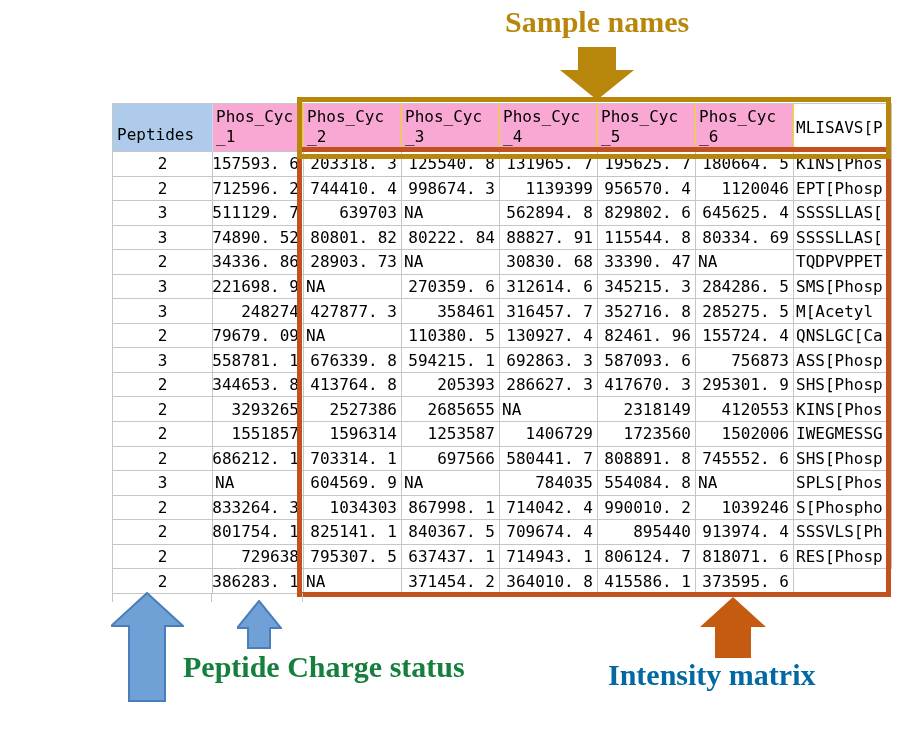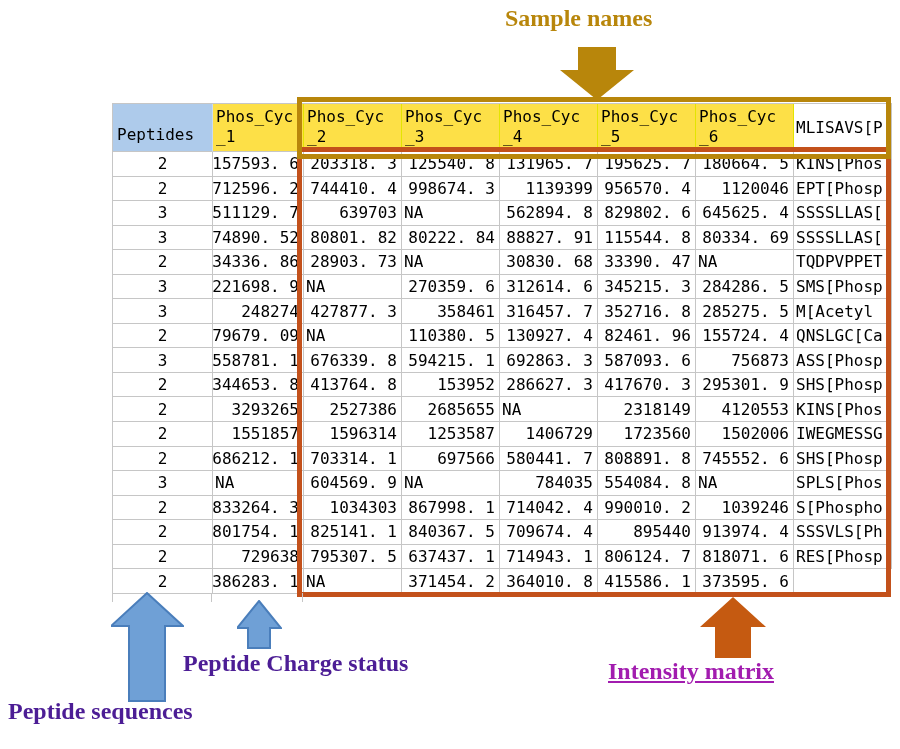--- a/index.html
+++ b/index.html
@@ -1,32 +1,32 @@
 <!DOCTYPE html>
 <html><head>
 <meta charset="utf-8">
 <style>
   html,body{margin:0;padding:0;background:#fff;}
   .canvas{position:relative;width:900px;height:749px;background:#ffffff;overflow:hidden;
           font-family:"DejaVu Sans Mono","Liberation Mono",monospace;}
   .ann{position:absolute;font-family:"Liberation Serif","DejaVu Serif",serif;
-       font-weight:bold;font-size:24px;white-space:nowrap;line-height:1.1;}
+       font-weight:bold;font-size:30px;white-space:nowrap;line-height:1.1;}
   .ann-gold{color:#B8860B;}
-  .ann-blue{color:#4c1d95;}
-  .ann-orange{color:#a21caf;text-decoration:underline;}
+  .ann-blue{color:#15803d;}
+  .ann-orange{color:#0369a1;}
   .sheet{position:absolute;left:112px;top:103px;}
   .grid{display:grid;grid-template-columns:100px 91px repeat(6,98px);
         grid-template-rows:48px repeat(18,24.56px);
         border-top:1px solid #c6c6c6;border-left:1px solid #c6c6c6;background:#fff;}
   .cell{border-right:1px solid #c6c6c6;border-bottom:1px solid #c6c6c6;
         font-size:16px;color:#000;overflow:hidden;white-space:nowrap;
         display:flex;align-items:center;box-sizing:border-box;background:#fff;}
   .hblue{background:#AECBEB;border-right-color:#cadcf0;align-items:flex-end;
          padding:8px 0 7px 4px;}
-  .hyellow{background:#fde047;border-right-color:#e4e400;display:block;
+  .hyellow{background:#f9a8d4;border-right-color:#e4e400;display:block;
            padding:3px 0 0 3px;line-height:20px;}
   .pep{padding-left:2px;}
   .charge{justify-content:center;}
   .num{justify-content:flex-end;padding-right:4px;}
   .na{justify-content:flex-start;padding-left:2px;text-align:center;}
   .red-box{position:absolute;left:185px;top:44px;width:594px;height:450px;
            border:5px solid #C3511B;box-sizing:border-box;pointer-events:none;}
   .gold-box{position:absolute;left:185px;top:-6px;width:594px;height:62px;
             border:5px solid #B8860B;box-sizing:border-box;pointer-events:none;}
   .stub{position:absolute;width:1px;height:9px;background:#c6c6c6;top:490px;}
@@ -138,21 +138,21 @@
         <div class="cell num">558781.&nbsp;1</div>
         <div class="cell num">676339.&nbsp;8</div>
         <div class="cell num">594215.&nbsp;1</div>
         <div class="cell num">692863.&nbsp;3</div>
         <div class="cell num">587093.&nbsp;6</div>
         <div class="cell num">756873</div>
         <div class="cell pep">ASS[Phosp</div>
         <div class="cell charge">2</div>
         <div class="cell num">344653.&nbsp;8</div>
         <div class="cell num">413764.&nbsp;8</div>
-        <div class="cell num">153952</div>
+        <div class="cell num">205393</div>
         <div class="cell num">286627.&nbsp;3</div>
         <div class="cell num">417670.&nbsp;3</div>
         <div class="cell num">295301.&nbsp;9</div>
         <div class="cell pep">SHS[Phosp</div>
         <div class="cell charge">2</div>
         <div class="cell num">3293265</div>
         <div class="cell num">2527386</div>
         <div class="cell num">2685655</div>
         <div class="cell na">NA</div>
         <div class="cell num">2318149</div>
@@ -217,21 +217,20 @@
     <div class="red-box"></div>
     <div class="gold-box"></div>
     <div class="stub" style="left:0;"></div>
     <div class="stub" style="left:99px;"></div>
     <div class="stub" style="left:190px;"></div>
   </div>
 
   <svg class="arrow" style="left:111px;top:592px;" width="73" height="110" viewBox="0 0 73 110">
     <polygon points="36,1 72,34 54,34 54,109 18,109 18,34 0,34" fill="#6FA0D6" stroke="#4A7EBB" stroke-width="2"></polygon>
   </svg>
-  <div class="ann ann-blue" style="left:8px;top:698px;">Peptide sequences</div>
 
   <svg class="arrow" style="left:237px;top:600px;" width="45" height="49" viewBox="0 0 45 49">
     <polygon points="22,1 44,28 33,28 33,48 11,48 11,28 0,28" fill="#6FA0D6" stroke="#4A7EBB" stroke-width="2"></polygon>
   </svg>
   <div class="ann ann-blue" style="left:183px;top:650px;">Peptide Charge status</div>
 
   <svg class="arrow" style="left:700px;top:597px;" width="66" height="61" viewBox="0 0 66 61">
     <polygon points="33,0 66,30 51,30 51,61 15,61 15,30 0,30" fill="#C55A11"></polygon>
   </svg>
   <div class="ann ann-orange" style="left:608px;top:658px;">Intensity matrix</div>

